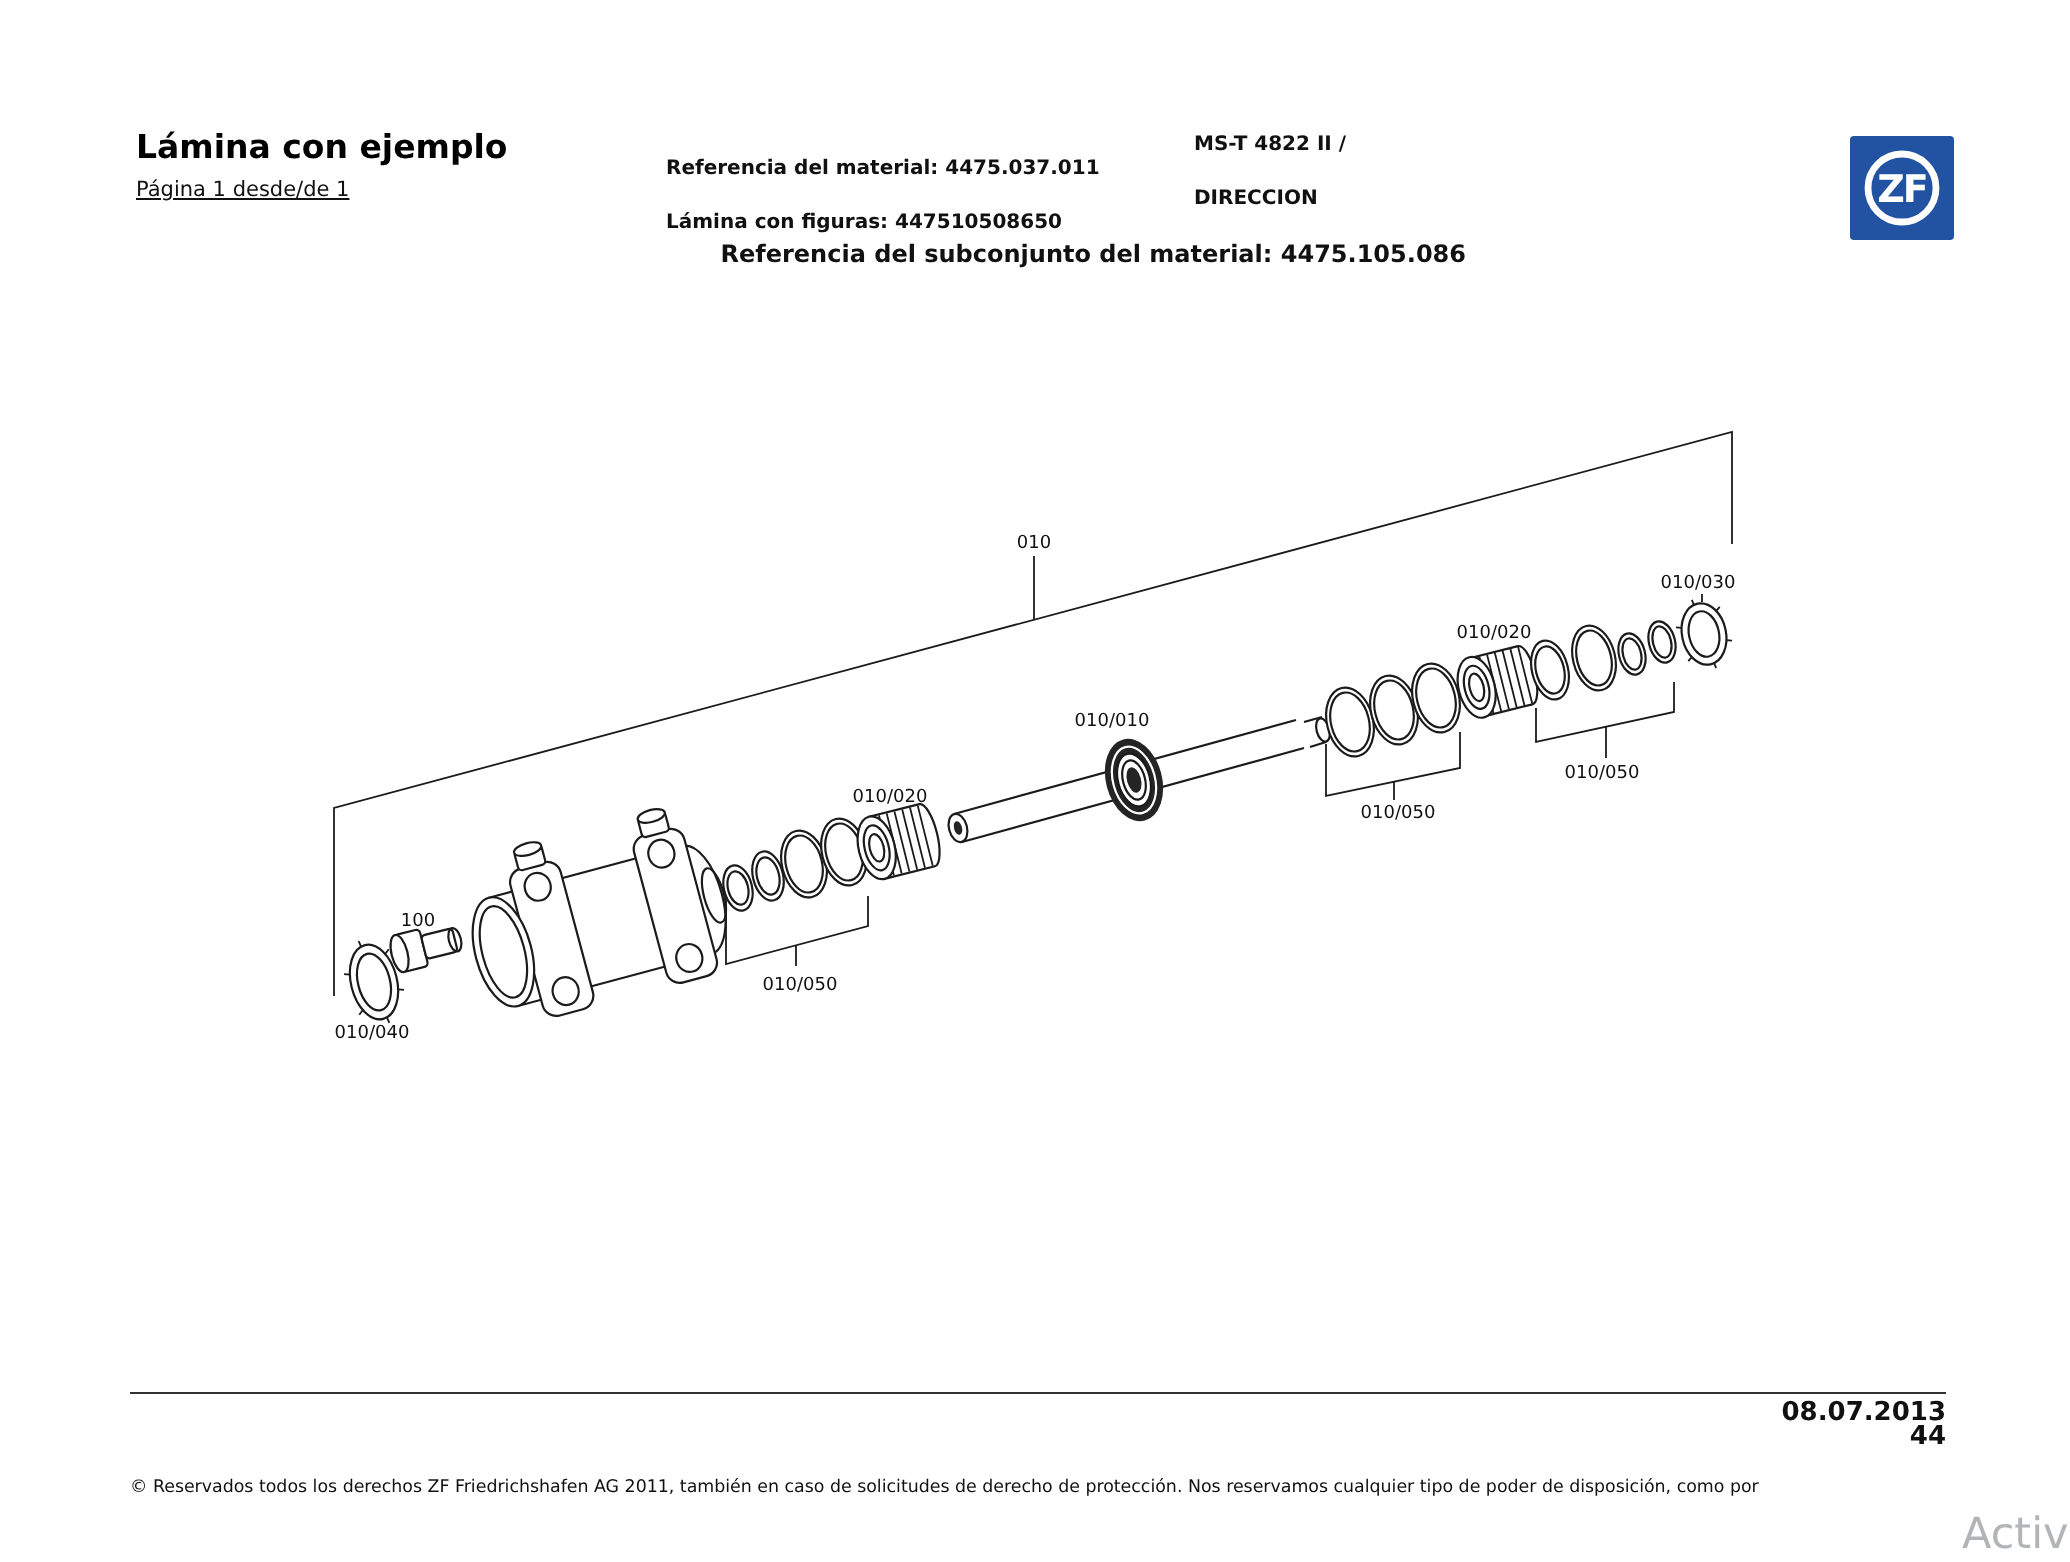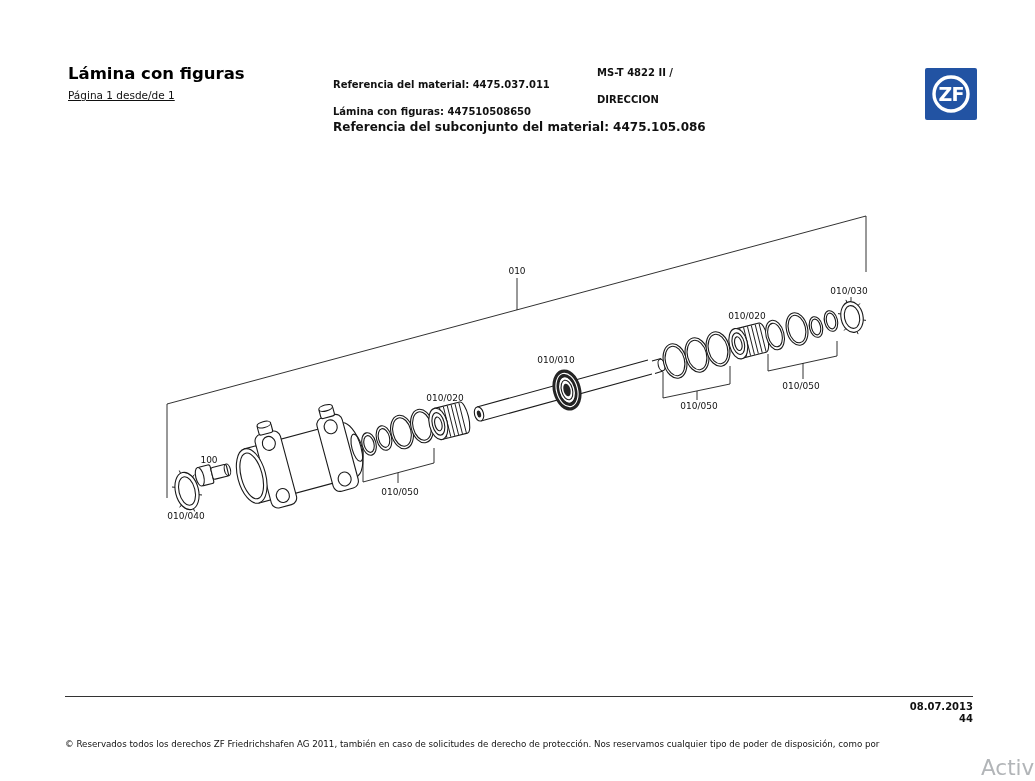--- a/index.html
+++ b/index.html
@@ -5,42 +5,42 @@
   html,body{margin:0;padding:0;background:#fff;}
   .page{position:relative;width:1035px;height:781px;background:#fff;overflow:hidden;
         font-family:"DejaVu Sans","Liberation Sans",sans-serif;color:#111;}
   
   .title{position:absolute;left:68px;top:64px;font-size:16.5px;font-weight:bold;color:#000;white-space:nowrap;}
   .subtitle{position:absolute;left:68px;top:89px;font-size:10.5px;white-space:nowrap;text-decoration:underline;}
   .refblock{position:absolute;left:333px;top:66px;width:400px;font-size:10px;font-weight:bold;line-height:14.5px;}
   .refrow{display:flex;}
   .refrow .c1{width:264px;white-space:nowrap;margin-top:12px;}
   .refrow .c2{white-space:nowrap;}
-  .refbig{font-size:12px;margin-top:1px;white-space:nowrap;}
+  .refbig{font-size:12px;margin-top:1px;white-space:nowrap;text-align:right;}
   .logo{position:absolute;left:925px;top:68px;width:52px;height:52px;}
   
   .diagram{position:absolute;left:0;top:0;}
   .ln{stroke:#1b1b1b;stroke-width:1.1;fill:none;}
   .thin{stroke:#1b1b1b;stroke-width:0.9;fill:none;}
   .wh{stroke:#1b1b1b;stroke-width:1.1;fill:#fff;}
   .dk{stroke:none;fill:#242424;}
   .lbl{font:9px "DejaVu Sans","Liberation Sans",sans-serif;fill:#111;stroke:none;}
   
   .footer{position:absolute;left:65px;top:696px;width:908px;border-top:1.3px solid #333;font-size:8.7px;line-height:12px;}
   .fl{white-space:nowrap;margin-top:37px;}
-  .fright{position:absolute;right:0;top:4px;text-align:right;font-weight:bold;font-size:10px;line-height:12px;}
+  .fright{position:absolute;right:0;top:4px;text-align:right;font-weight:bold;font-size:13px;line-height:12px;}
   .footer .ftext{padding-top:4px;}
   .watermark{position:absolute;left:981px;top:755px;font-size:21.5px;color:#b2b5b8;white-space:nowrap;}
 </style>
 </head>
 <body>
 
 <div class="page">
 
-  <div class="title">Lámina con figuras</div>
+  <div class="title">Lámina con ejemplo</div>
   <div class="subtitle">Página 1 desde/de 1</div>
 
   <div class="refblock">
     <div class="refrow">
       <div class="c1">Referencia del material: 4475.037.011</div>
       <div class="c2">MS-T 4822 II /</div>
     </div>
     <div class="refrow">
       <div class="c1">Lámina con figuras: 447510508650</div>
       <div class="c2">DIRECCION</div>

